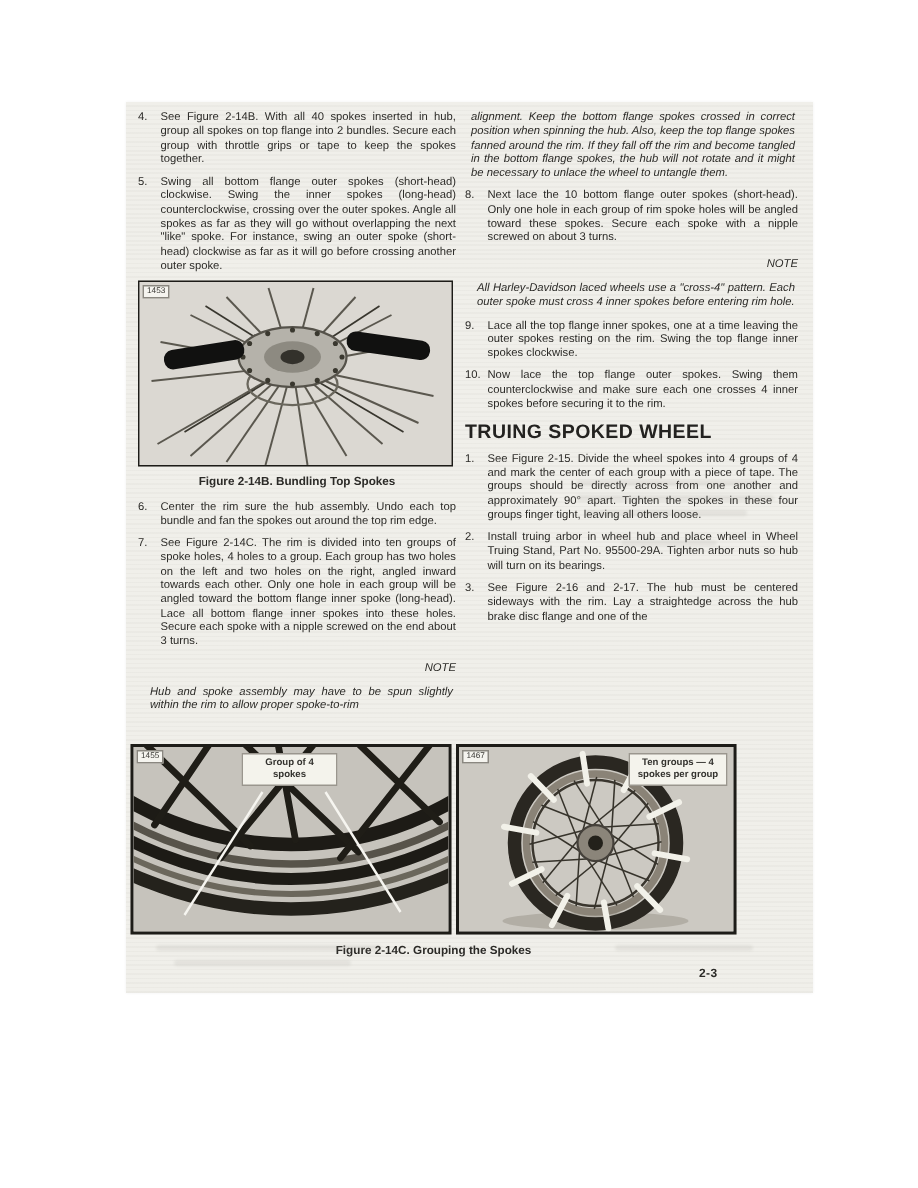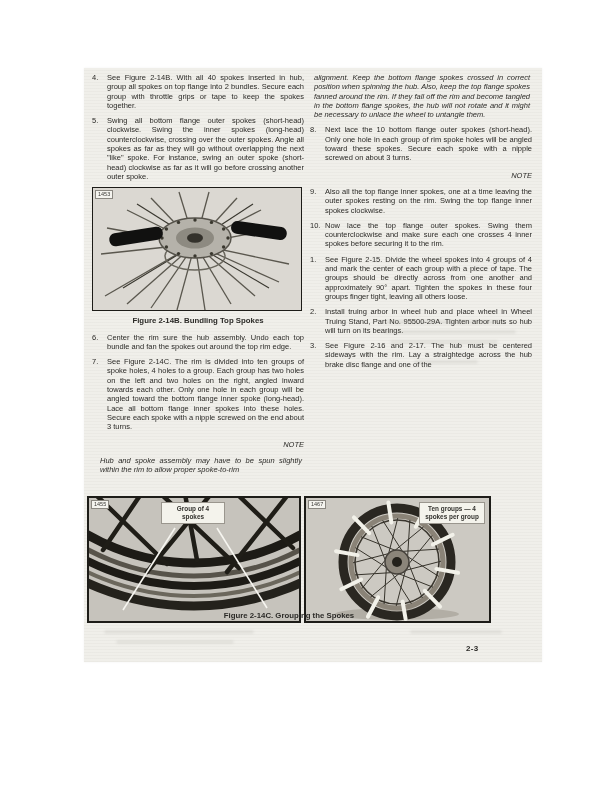--- a/index.html
+++ b/index.html
@@ -32,21 +32,21 @@
   .fig-caption{text-align:center;font-weight:bold;font-size:7.8px;margin-top:5px;}
   .section-heading{font-size:13px;font-weight:bold;letter-spacing:0.3px;margin:10px 0 8px;color:#232220;}
   .callout{
     position:absolute;background:#f4f3ec;border:0.5px solid #9a968e;
     font-size:6.4px;line-height:7.8px;font-weight:bold;text-align:center;
     padding:2px 3px;color:#33322e;
   }
   .bottom-figure{position:absolute;left:3px;top:428px;width:450px;height:150px;}
   .bf-photo-left{position:absolute;left:0;top:0;width:210px;height:123px;}
   .bf-photo-right{position:absolute;left:217px;top:0;width:183px;height:123px;background:#ccc9c2;}
-  .bf-caption{position:absolute;left:0;top:115px;width:404px;text-align:center;font-weight:bold;font-size:7.8px;}
+  .bf-caption{position:absolute;left:0;top:133px;width:404px;text-align:center;font-weight:bold;font-size:7.8px;}
   .page-num{position:absolute;left:382px;top:576px;font-size:8px;font-weight:bold;letter-spacing:0.3px;}
   .ghost{position:absolute;background:#87857e;opacity:0.12;filter:blur(1px);height:4px;border-radius:2px;pointer-events:none;}
 </style>
 </head>
 <body>
 
 <div class="page">
 
   <div class="col col-left">
 
@@ -135,30 +135,32 @@
   <div class="col col-right">
 
     <div class="note-text" style="margin-left:4px;">alignment. Keep the bottom flange spokes crossed in correct position when spinning the hub. Also, keep the top flange spokes fanned around the rim. If they fall off the rim and become tangled in the bottom flange spokes, the hub will not rotate and it might be necessary to unlace the wheel to untangle them.</div>
 
     <div class="li" style="margin-top:5px;">
       <span class="num">8.</span>
       <span class="txt">Next lace the 10 bottom flange outer spokes (short-head). Only one hole in each group of rim spoke holes will be angled toward these spokes. Secure each spoke with a nipple screwed on about 3 turns.</span>
     </div>
 
     <div class="note-head">NOTE</div>
+    <div class="note-text">All Harley-Davidson laced wheels use a "cross-4" pattern. Each outer spoke must cross 4 inner spokes before entering rim hole.</div>
 
     <div class="li" style="margin-top:5px;">
       <span class="num">9.</span>
-      <span class="txt">Also all the top flange inner spokes, one at a time leaving the outer spokes resting on the rim. Swing the top flange inner spokes clockwise.</span>
+      <span class="txt">Lace all the top flange inner spokes, one at a time leaving the outer spokes resting on the rim. Swing the top flange inner spokes clockwise.</span>
     </div>
     <div class="li">
       <span class="num">10.</span>
       <span class="txt">Now lace the top flange outer spokes. Swing them counterclockwise and make sure each one crosses 4 inner spokes before securing it to the rim.</span>
     </div>
 
+    <div class="section-heading">TRUING SPOKED WHEEL</div>
 
     <div class="li">
       <span class="num">1.</span>
       <span class="txt">See Figure 2-15. Divide the wheel spokes into 4 groups of 4 and mark the center of each group with a piece of tape. The groups should be directly across from one another and approximately 90° apart. Tighten the spokes in these four groups finger tight, leaving all others loose.</span>
     </div>
     <div class="li">
       <span class="num">2.</span>
       <span class="txt">Install truing arbor in wheel hub and place wheel in Wheel Truing Stand, Part No. 95500-29A. Tighten arbor nuts so hub will turn on its bearings.</span>
     </div>
     <div class="li">

